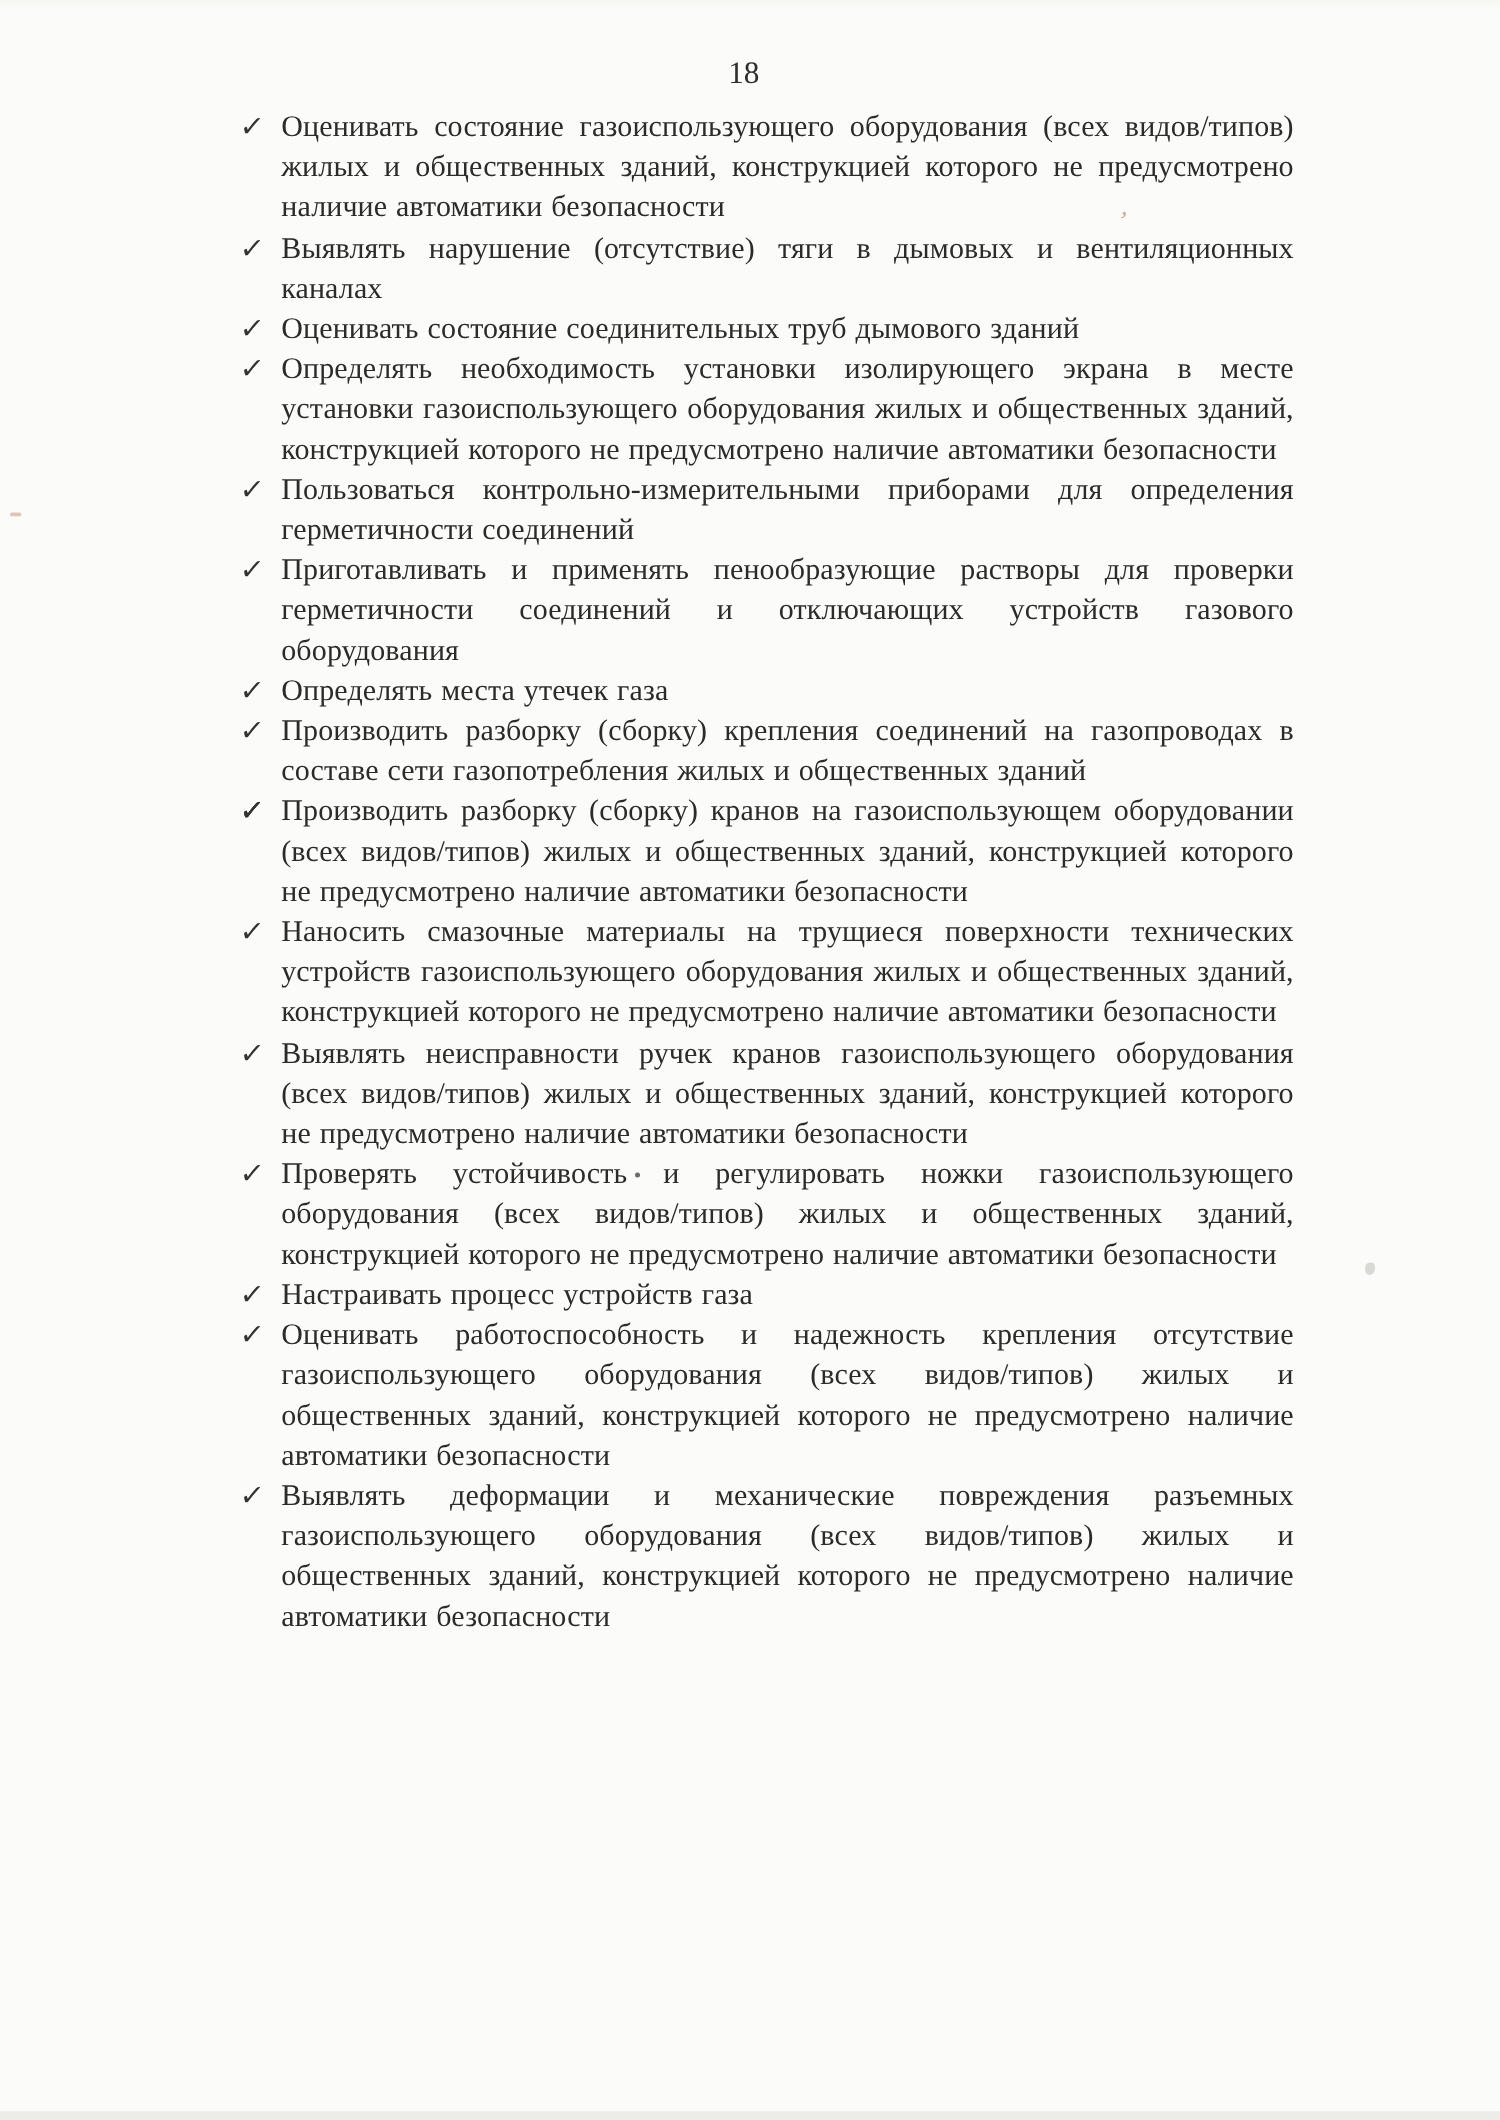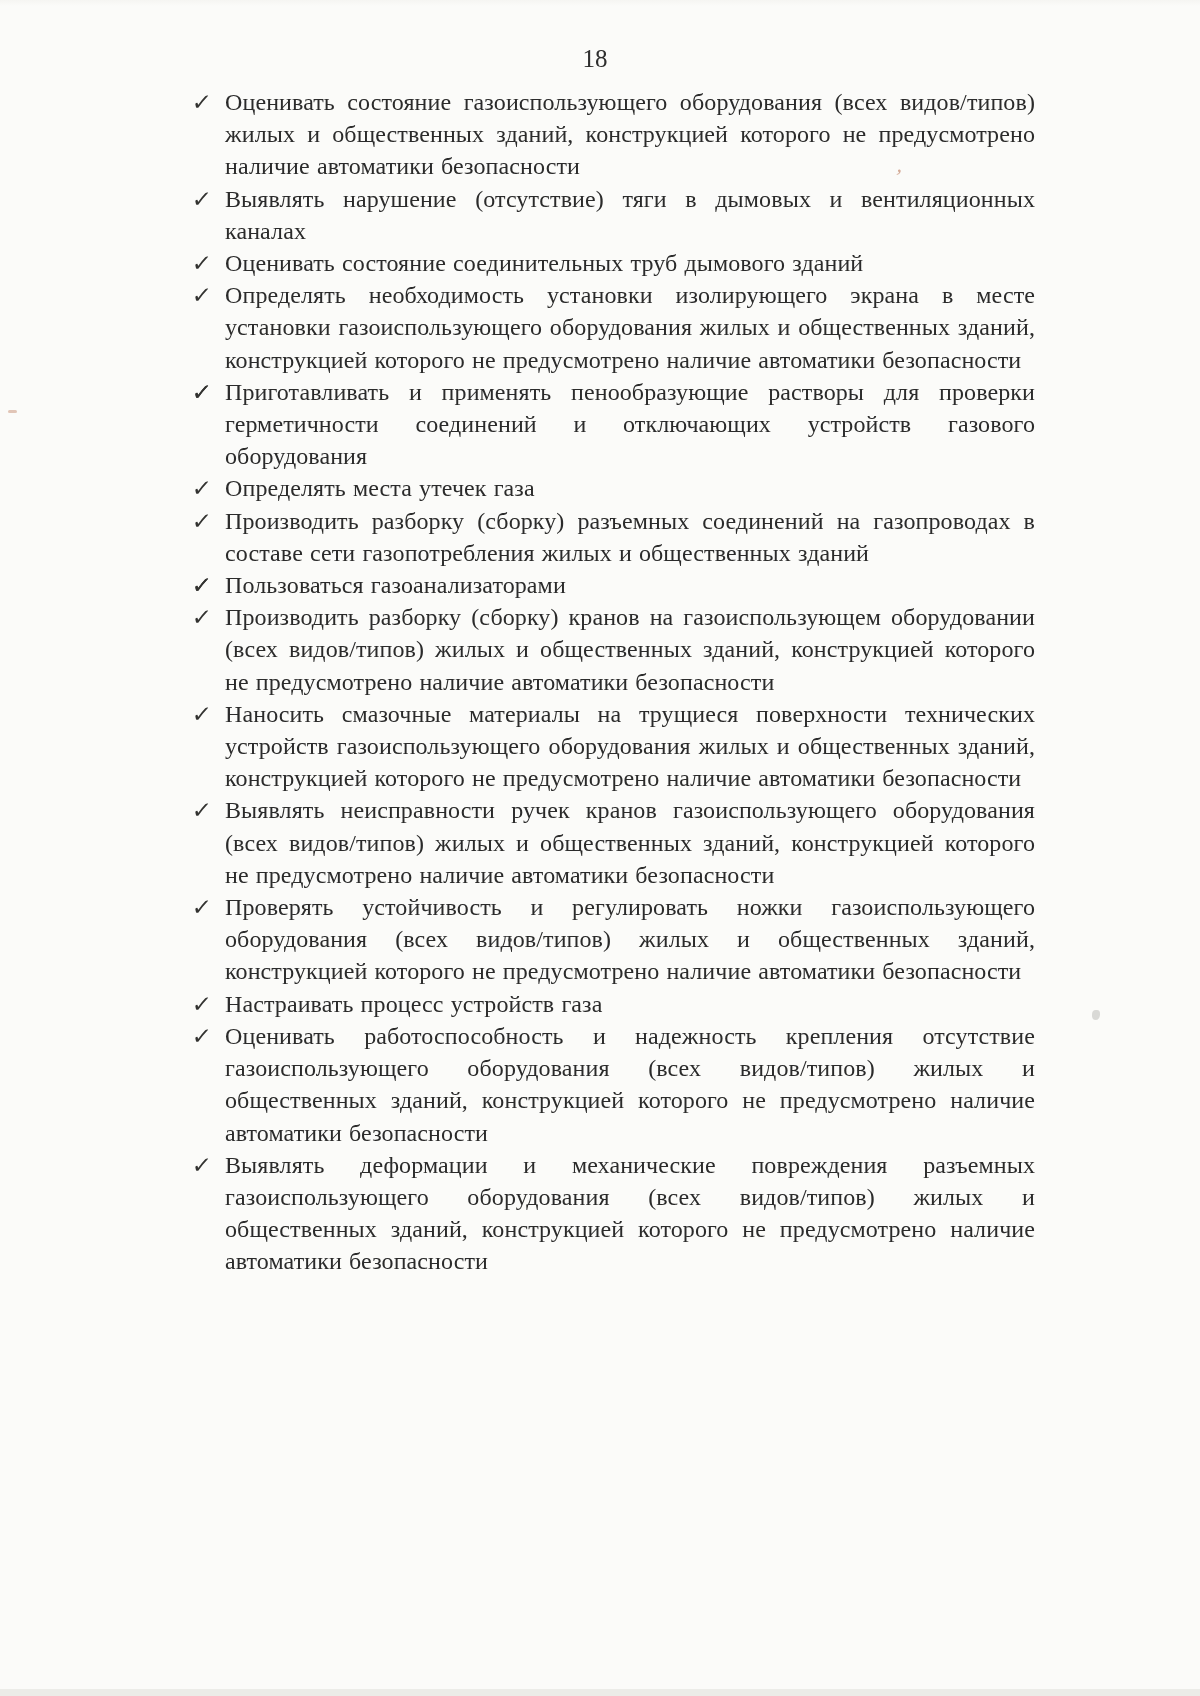--- a/index.html
+++ b/index.html
@@ -100,26 +100,26 @@
 <body>
 
 <div class="page">
   <div class="page-number">18</div>
 
   <div class="skills-list">
       <div class="item"><span class="check">✓</span><span>Оценивать состояние газоиспользующего оборудования (всех видов/типов) жилых и общественных зданий, конструкцией которого не предусмотрено наличие автоматики безопасности</span></div>
       <div class="item"><span class="check">✓</span><span>Выявлять нарушение (отсутствие) тяги в дымовых и вентиляционных каналах</span></div>
       <div class="item"><span class="check">✓</span><span>Оценивать состояние соединительных труб дымового зданий</span></div>
       <div class="item"><span class="check">✓</span><span>Определять необходимость установки изолирующего экрана в месте установки газоиспользующего оборудования жилых и общественных зданий, конструкцией которого не предусмотрено наличие автоматики безопасности</span></div>
-      <div class="item"><span class="check">✓</span></div>
+      <div class="item"><span class="check">✓</span><span>Пользоваться контрольно-измерительными приборами для определения герметичности соединений</span></div>
       <div class="item"><span class="check">✓</span><span>Приготавливать и применять пенообразующие растворы для проверки герметичности соединений и отключающих устройств газового оборудования</span></div>
       <div class="item"><span class="check">✓</span><span>Определять места утечек газа</span></div>
-      <div class="item"><span class="check">✓</span><span>Производить разборку (сборку) разъемных соединений на газопроводах в составе сети газопотребления жилых и общественных зданий</span></div>
+      <div class="item"><span class="check">✓</span><span>Производить разборку (сборку) крепления соединений на газопроводах в составе сети газопотребления жилых и общественных зданий</span></div>
       <div class="item"><span class="check">✓</span></div>
-      <div class="item"><span class="check">✓</span><span>Пользоваться газоанализаторами</span></div>
+      <div class="item"><span class="check">✓</span></div>
       <div class="item"><span class="check">✓</span><span>Производить разборку (сборку) кранов на газоиспользующем оборудовании (всех видов/типов) жилых и общественных зданий, конструкцией которого не предусмотрено наличие автоматики безопасности</span></div>
       <div class="item"><span class="check">✓</span><span>Наносить смазочные материалы на трущиеся поверхности технических устройств газоиспользующего оборудования жилых и общественных зданий, конструкцией которого не предусмотрено наличие автоматики безопасности</span></div>
       <div class="item"><span class="check">✓</span><span>Выявлять неисправности ручек кранов газоиспользующего оборудования (всех видов/типов) жилых и общественных зданий, конструкцией которого не предусмотрено наличие автоматики безопасности</span></div>
       <div class="item"><span class="check">✓</span><span>Проверять устойчивость и регулировать ножки газоиспользующего оборудования (всех видов/типов) жилых и общественных зданий, конструкцией которого не предусмотрено наличие автоматики безопасности</span></div>
       <div class="item"><span class="check">✓</span><span>Настраивать процесс устройств газа</span></div>
       <div class="item"><span class="check">✓</span><span>Оценивать работоспособность и надежность крепления отсутствие газоиспользующего оборудования (всех видов/типов) жилых и общественных зданий, конструкцией которого не предусмотрено наличие автоматики безопасности</span></div>
       <div class="item"><span class="check">✓</span><span>Выявлять деформации и механические повреждения разъемных газоиспользующего оборудования (всех видов/типов) жилых и общественных зданий, конструкцией которого не предусмотрено наличие автоматики безопасности</span></div>
     </div>
 
   <span class="artifact artifact-comma">,</span>

